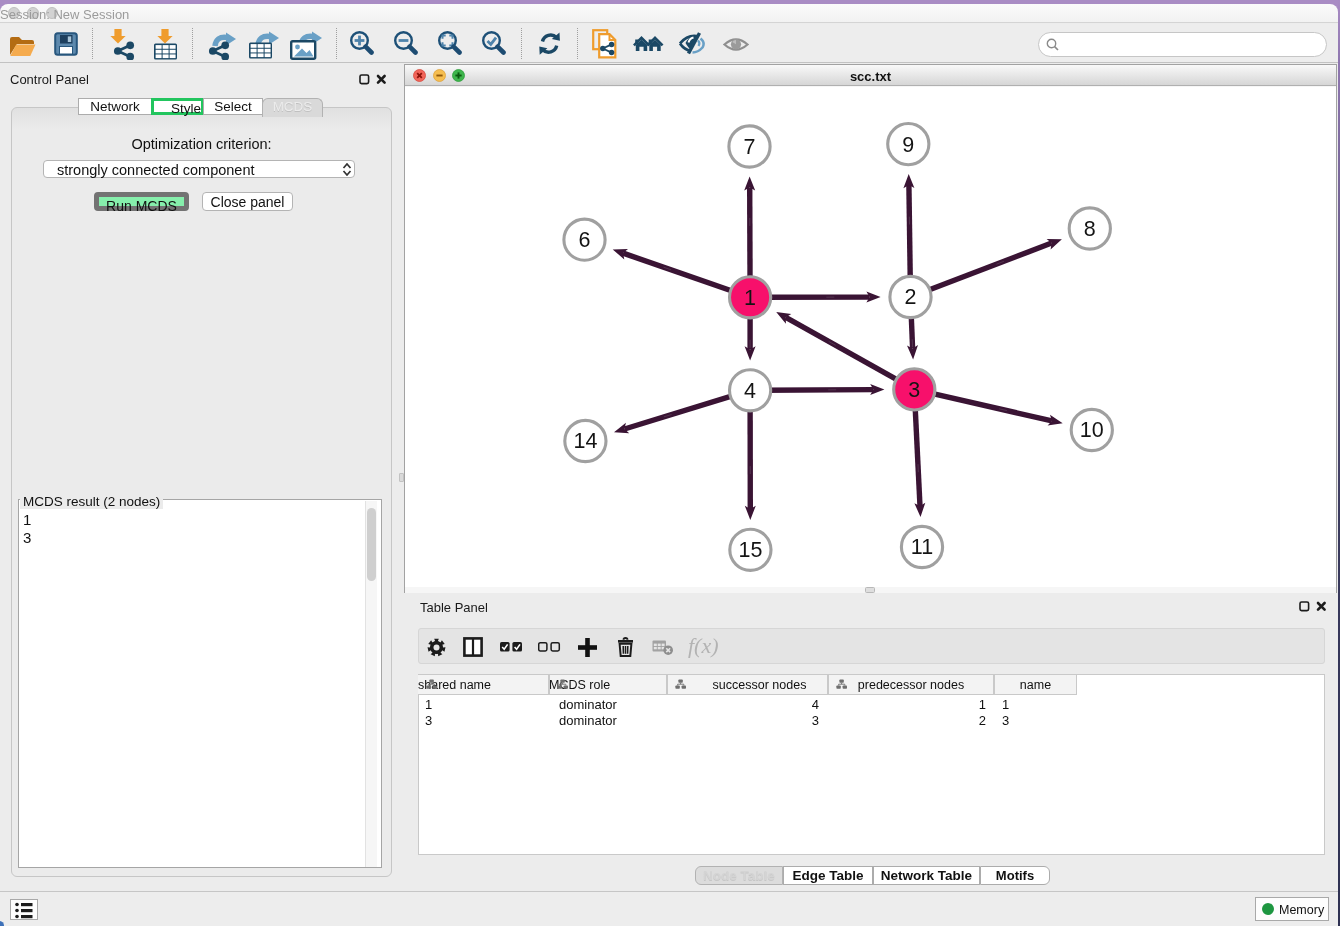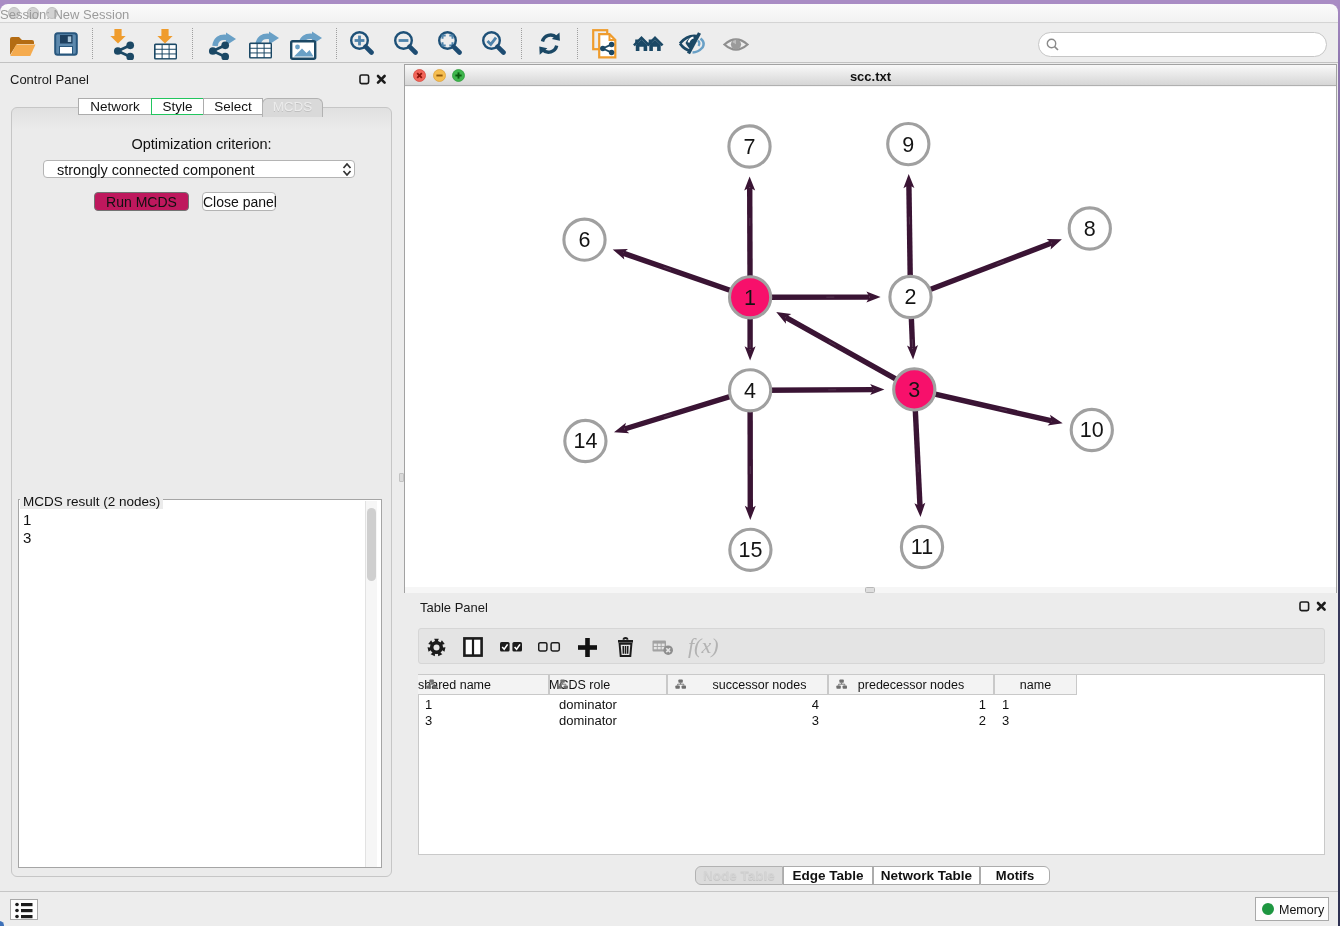--- a/index.html
+++ b/index.html
@@ -150,32 +150,32 @@
   </svg>
 <div class="txt" style="left:10px;top:72px;font-size:13px;color:#1a1a1a">Control Panel</div>
 <svg style="position:absolute;left:359px;top:74px" width="11" height="11" viewBox="0 0 11 11">
     <rect x="1" y="1" width="8.6" height="8.6" rx="1.6" fill="none" stroke="#1c1c1c" stroke-width="1.6"></rect>
   </svg>
 <svg style="position:absolute;left:376px;top:74px" width="11" height="11" viewBox="0 0 11 11">
     <path d="M2,2 L8.6,8.6 M8.6,2 L2,8.6" stroke="#1c1c1c" stroke-width="2.6" stroke-linecap="round"></path>
   </svg>
 <div class="abs" style="left:11px;top:107px;width:381px;height:770px;border:1px solid #c6c6c6;border-radius:6px;background:linear-gradient(#e0e0e0,#ebebeb 22px)"></div>
 <div class="txt" style="left:78px;top:98px;width:74px;height:17px;background:#fff;border:1px solid #acacac;font-size:13.5px;text-align:center;line-height:15px;color:#111">Network</div>
-<div class="txt" style="left:151px;top:98px;width:53px;height:17px;background:#fff;border:1px solid #22c55e;font-size:13.5px;text-align:center;line-height:15px;color:#111">Style</div>
+<div class="txt" style="left:151px;top:98px;width:53px;height:17px;background:#fff;border:3px solid #22c55e;font-size:13.5px;text-align:right;line-height:15px;color:#111">Style</div>
 <div class="txt" style="left:203px;top:98px;width:60px;height:17px;background:#fff;border:1px solid #acacac;font-size:13.5px;text-align:center;line-height:15px;color:#111">Select</div>
 <div class="txt" style="left:262px;top:98px;width:61px;height:19px;background:#d9d9d9;border:1px solid #b2b2b2;border-bottom:none;border-radius:6px 6px 0 0;font-size:13.5px;text-align:center;line-height:15px;color:#ececec;text-shadow:0 1px 0 #c0c0c0">MCDS</div>
 <div class="txt" style="left:11px;top:136px;width:381px;text-align:center;font-size:14.5px;color:#111">Optimization criterion:</div>
 <div class="abs" style="left:43px;top:160px;width:312px;height:18px;background:#fff;border:1px solid #b4b4b4;border-radius:4px"></div>
 <div class="txt" style="left:57px;top:162px;font-size:14.5px;color:#111">strongly connected component</div>
 <svg style="position:absolute;left:342px;top:163px" width="10" height="13" viewBox="0 0 10 13">
     <path d="M1.5,5 L5,1 L8.5,5" fill="none" stroke="#333" stroke-width="1.7"></path>
     <path d="M1.5,8 L5,12 L8.5,8" fill="none" stroke="#333" stroke-width="1.7"></path>
   </svg>
-<div class="txt" style="left:94px;top:192px;width:95px;height:19px;background:#be185d;border:1px solid #737373;border-radius:4px;font-size:14px;text-align:center;line-height:18px;color:#111">Run MCDS</div>
-<div class="txt" style="left:202px;top:192px;width:74px;height:19px;background:#fff;border:1px solid #b4b4b4;border-radius:4px;font-size:14px;text-align:center;line-height:18px;color:#111">Close panel</div>
+<div class="txt" style="left:94px;top:192px;width:95px;height:19px;background:#86efac;border:5px solid #737373;border-radius:4px;font-size:14px;text-align:center;line-height:18px;color:#111">Run MCDS</div>
+<div class="txt" style="left:202px;top:192px;width:91px;height:19px;background:#fff;border:1px solid #b4b4b4;border-radius:4px;font-size:14px;text-align:center;line-height:18px;color:#111">Close panel</div>
 <div class="abs" style="left:18px;top:499px;width:364px;height:369px;background:#fff;border:1px solid #a5a5a5"></div>
 <div class="txt" style="left:20px;top:494px;background:#ebebeb;padding:0 3px;font-size:13.5px;color:#111">MCDS result (2 nodes)</div>
 <div class="txt" style="left:23px;top:511px;font-size:15px;color:#111">1</div>
 <div class="txt" style="left:23px;top:529px;font-size:15px;color:#111">3</div>
 <div class="abs" style="left:365px;top:501px;width:12px;height:366px;background:#f6f6f6;border-left:1px solid #e2e2e2"></div>
 <div class="abs" style="left:366.5px;top:508px;width:9px;height:73px;background:#cfcfcf;border-radius:4.5px"></div>
 <div class="abs" style="left:399px;top:473px;width:5px;height:9px;background:#dadada;border:1px solid #c2c2c2;border-radius:1px"></div>
 <div class="abs" style="left:404px;top:64px;width:933px;height:529px;border:1px solid #a2a2a2;border-bottom:none;background:#f6f6f6"></div>
 <div class="abs" style="left:405px;top:65px;width:931px;height:21px;background:linear-gradient(#f9f9f9,#d6d6d6);border-bottom:1px solid #b0b0b0"></div>
 <svg style="position:absolute;left:413px;top:69px" width="13" height="13" viewBox="0 0 13 13">

